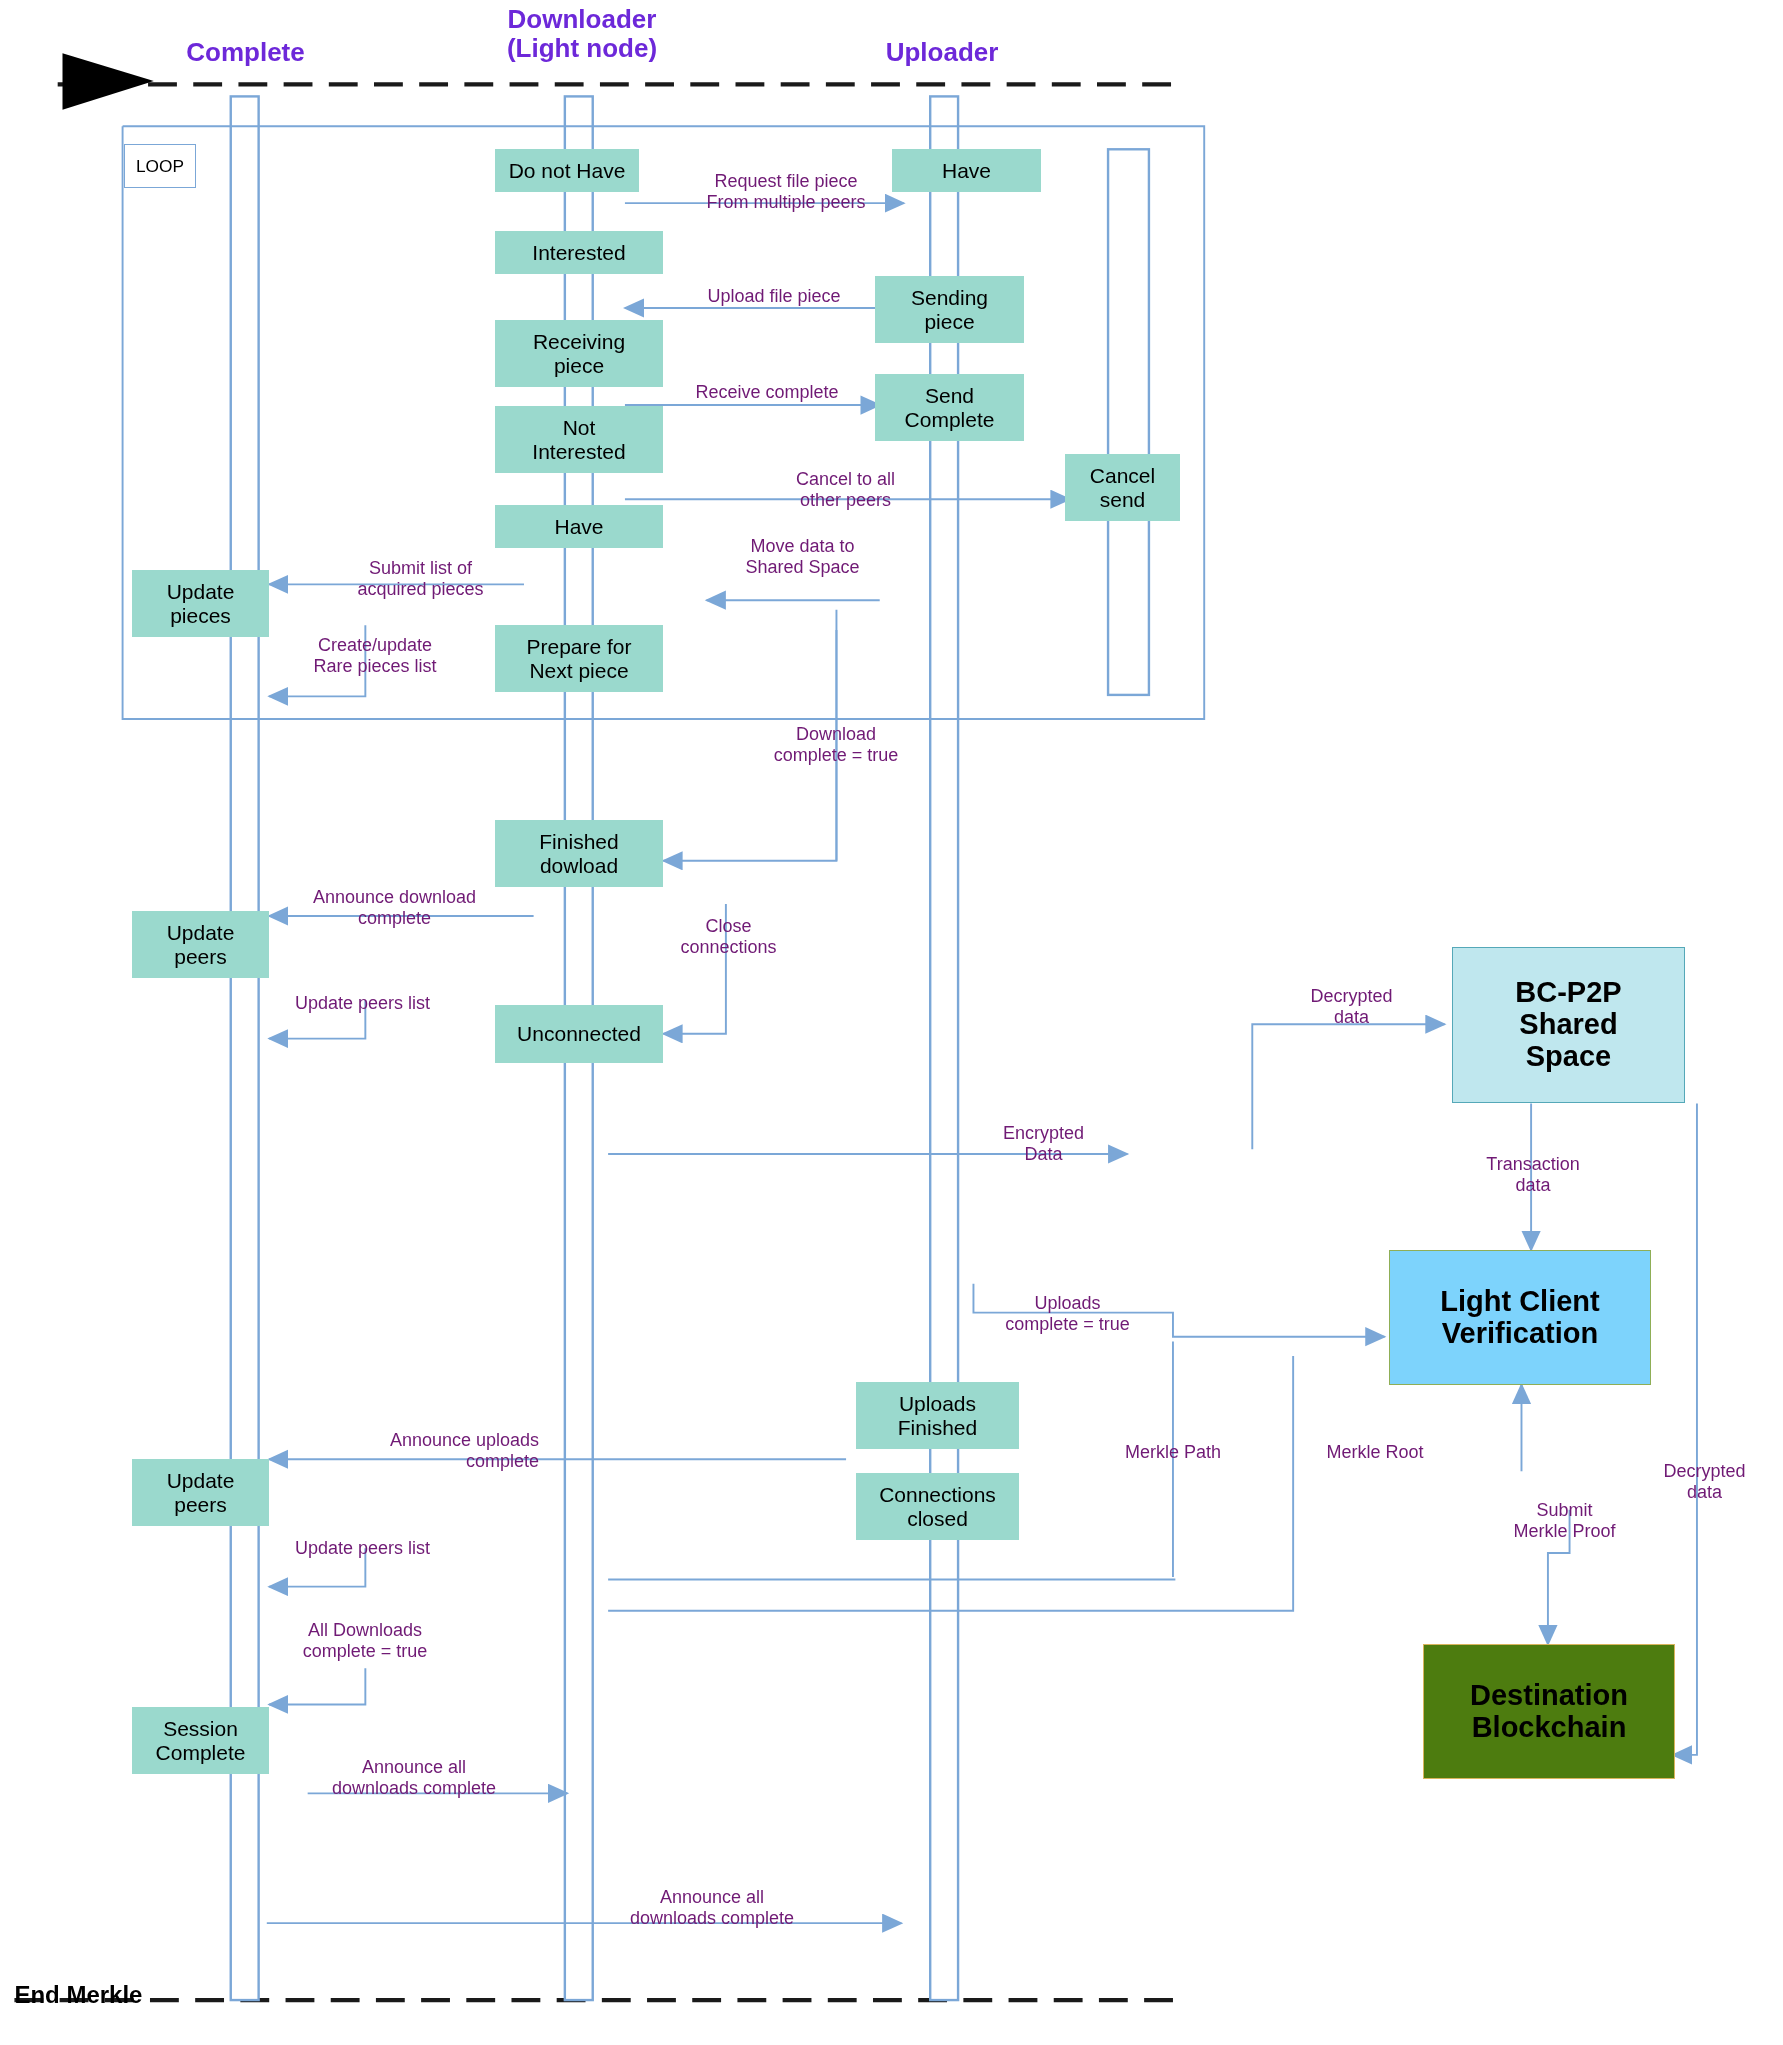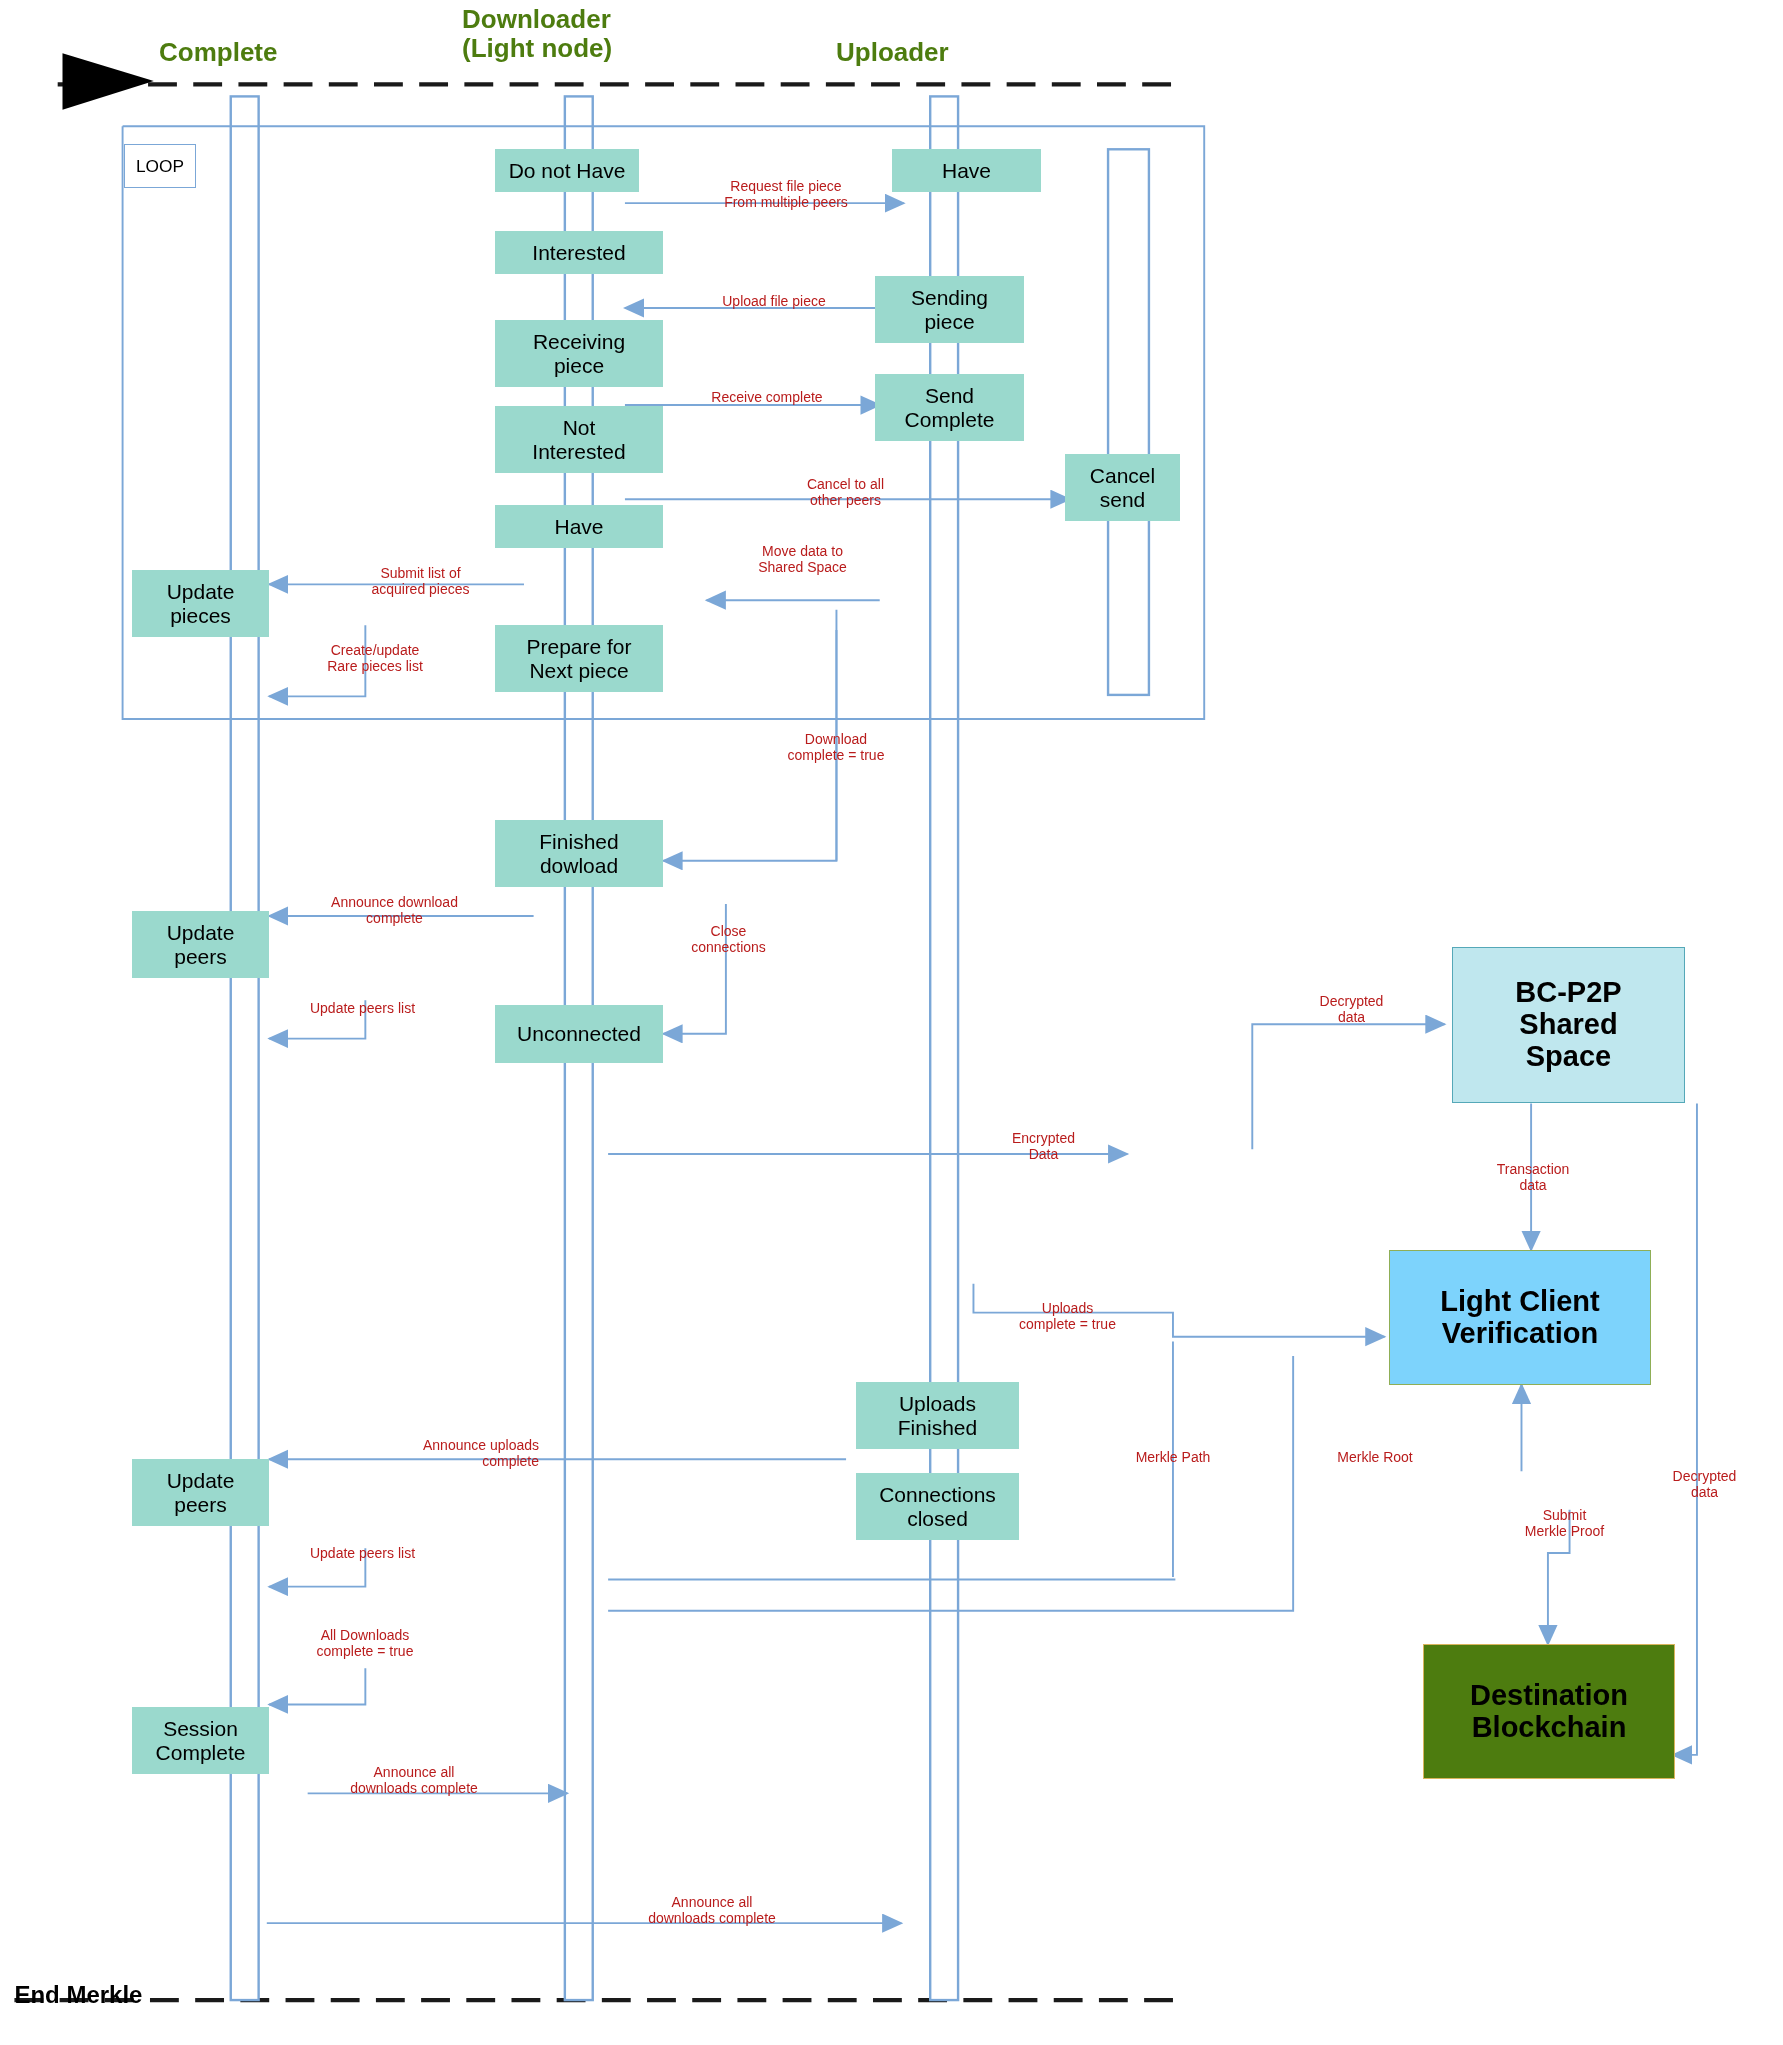--- a/index.html
+++ b/index.html
@@ -14,21 +14,22 @@
     position: relative;
     width: 1783px;
     height: 2046px;
     background: #ffffff;
     overflow: hidden;
   }
   .lifeline-head {
     position: absolute;
     font-size: 26px;
     font-weight: bold;
-    color: #4d7c0f;
+    color: #6d28d9;
+    text-align: center;
     line-height: 1.12;
     white-space: pre-line;
   }
   .box {
     position: absolute;
     box-sizing: border-box;
     display: flex;
     align-items: center;
     justify-content: center;
     text-align: center;
@@ -56,26 +57,25 @@
   }
   .yellow-big {
     background: #4d7c0f;
     border: 1.4px solid #d9b45d;
     color: #000000;
     font-size: 29px;
     font-weight: bold;
   }
   .msg {
     position: absolute;
-    font-size: 14px;
-    color: #b91c1c;
+    font-size: 18px;
+    color: #701a75;
     text-align: center;
     line-height: 1.15;
     white-space: pre-line;
-    margin-top: 7px;
   }
   .loop-label {
     position: absolute;
     box-sizing: border-box;
     border: 1px solid #7ba7d7;
     font-size: 17.3px;
     color: #000000;
     display: flex;
     align-items: center;
     justify-content: center;

